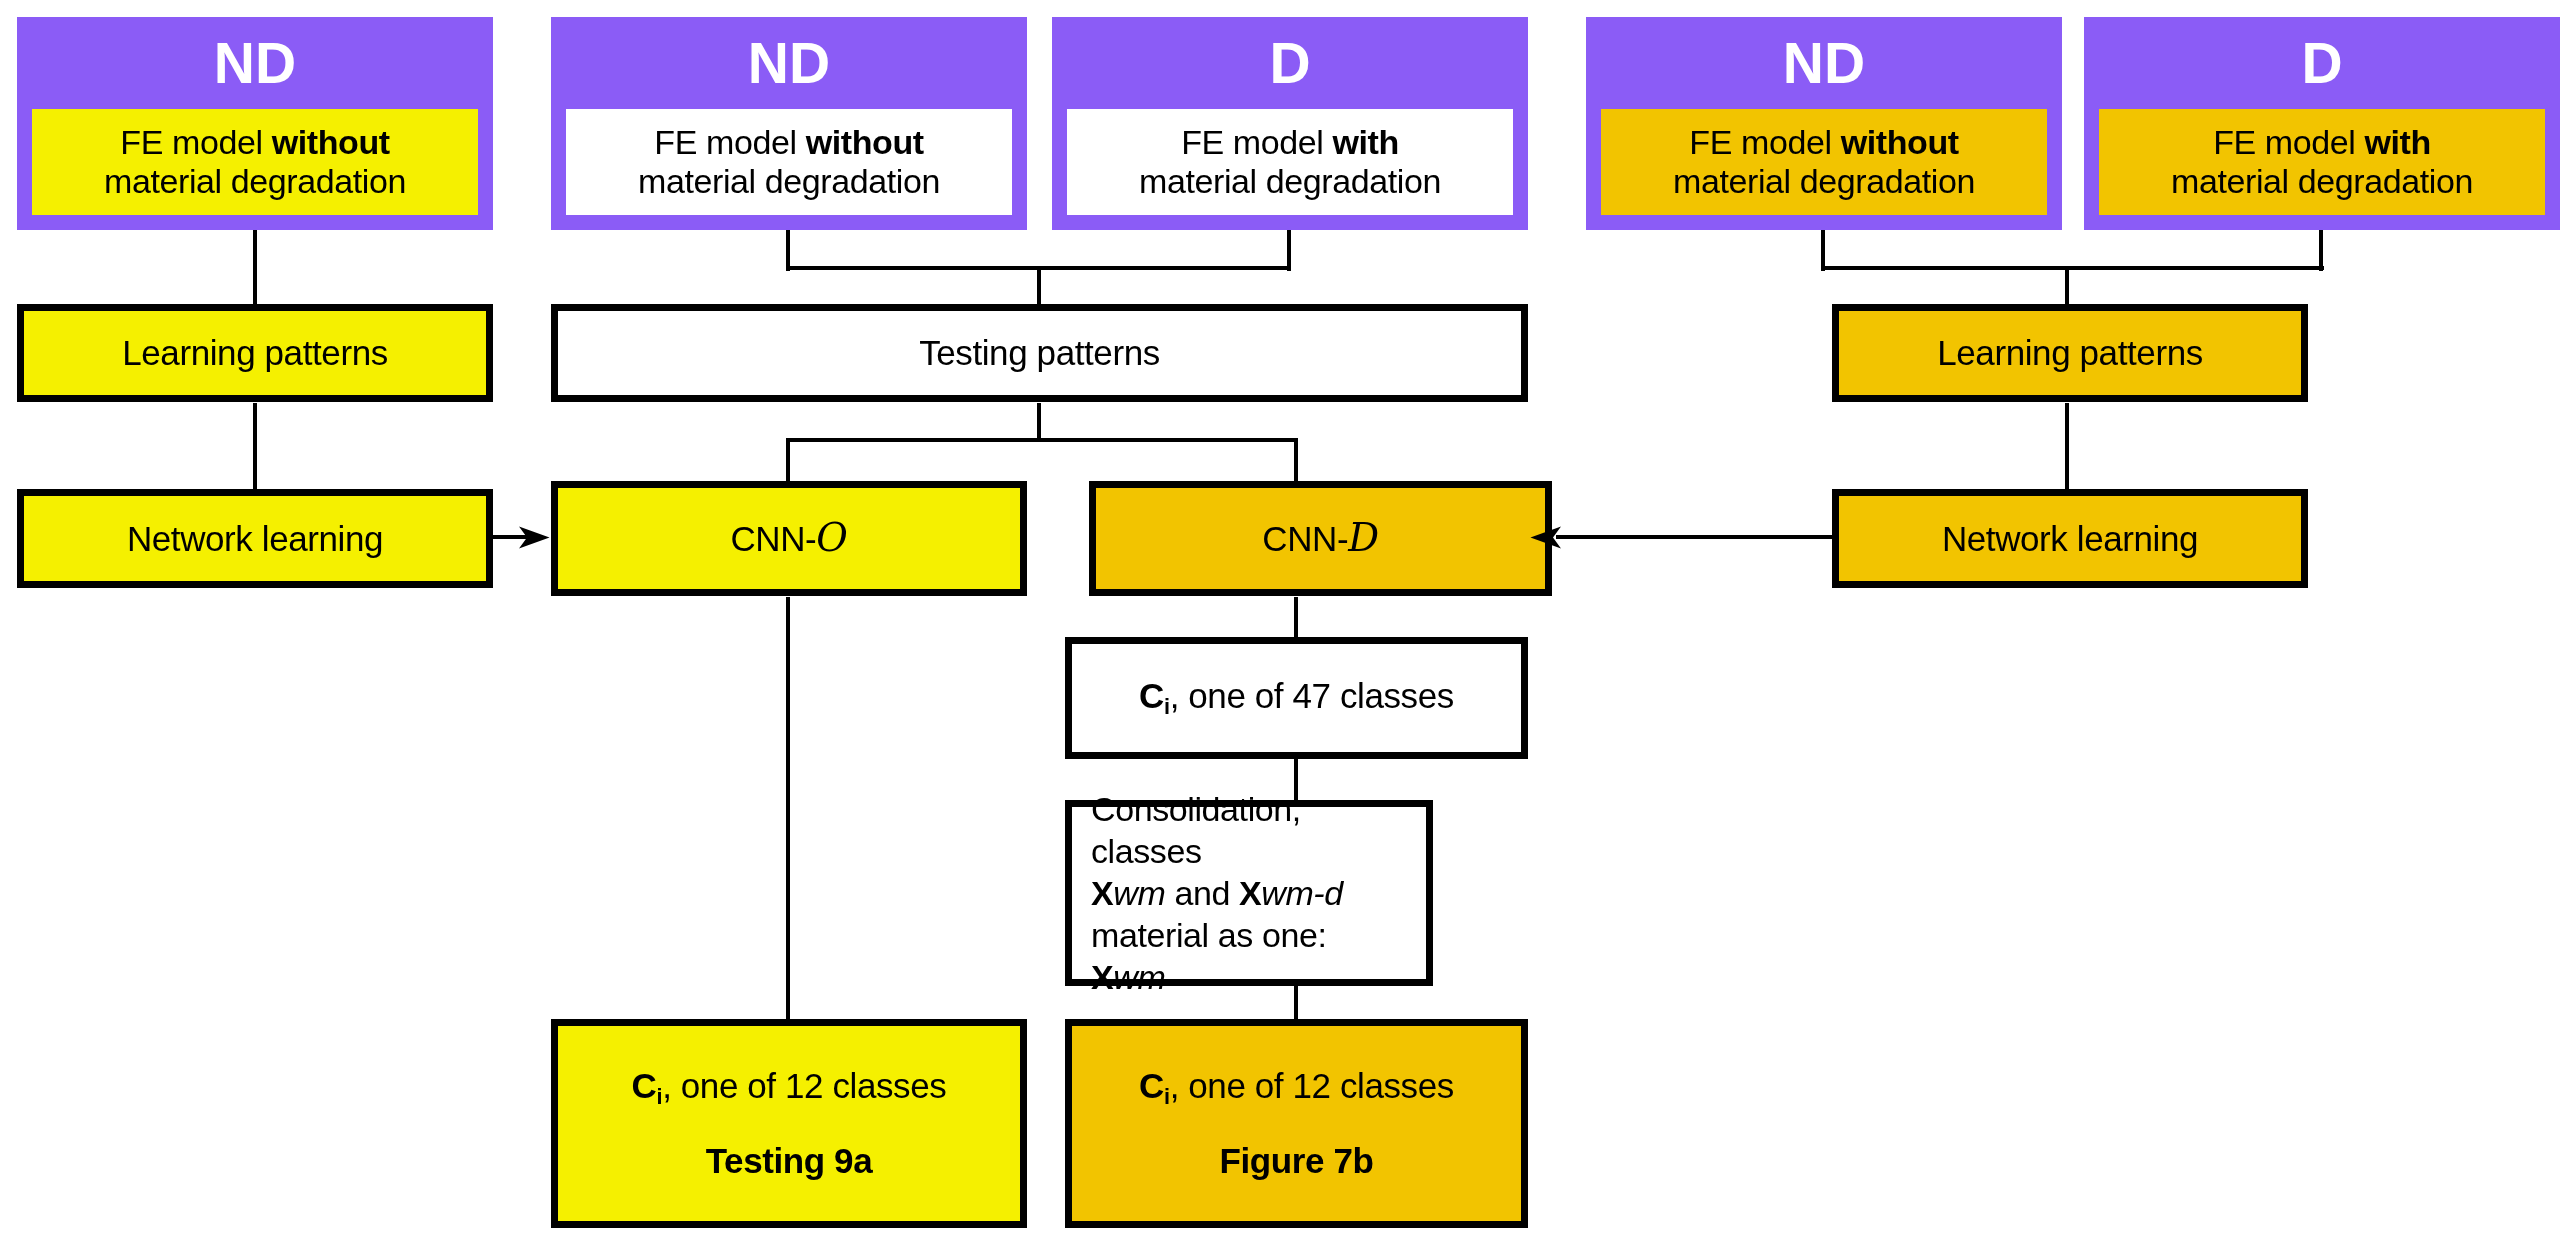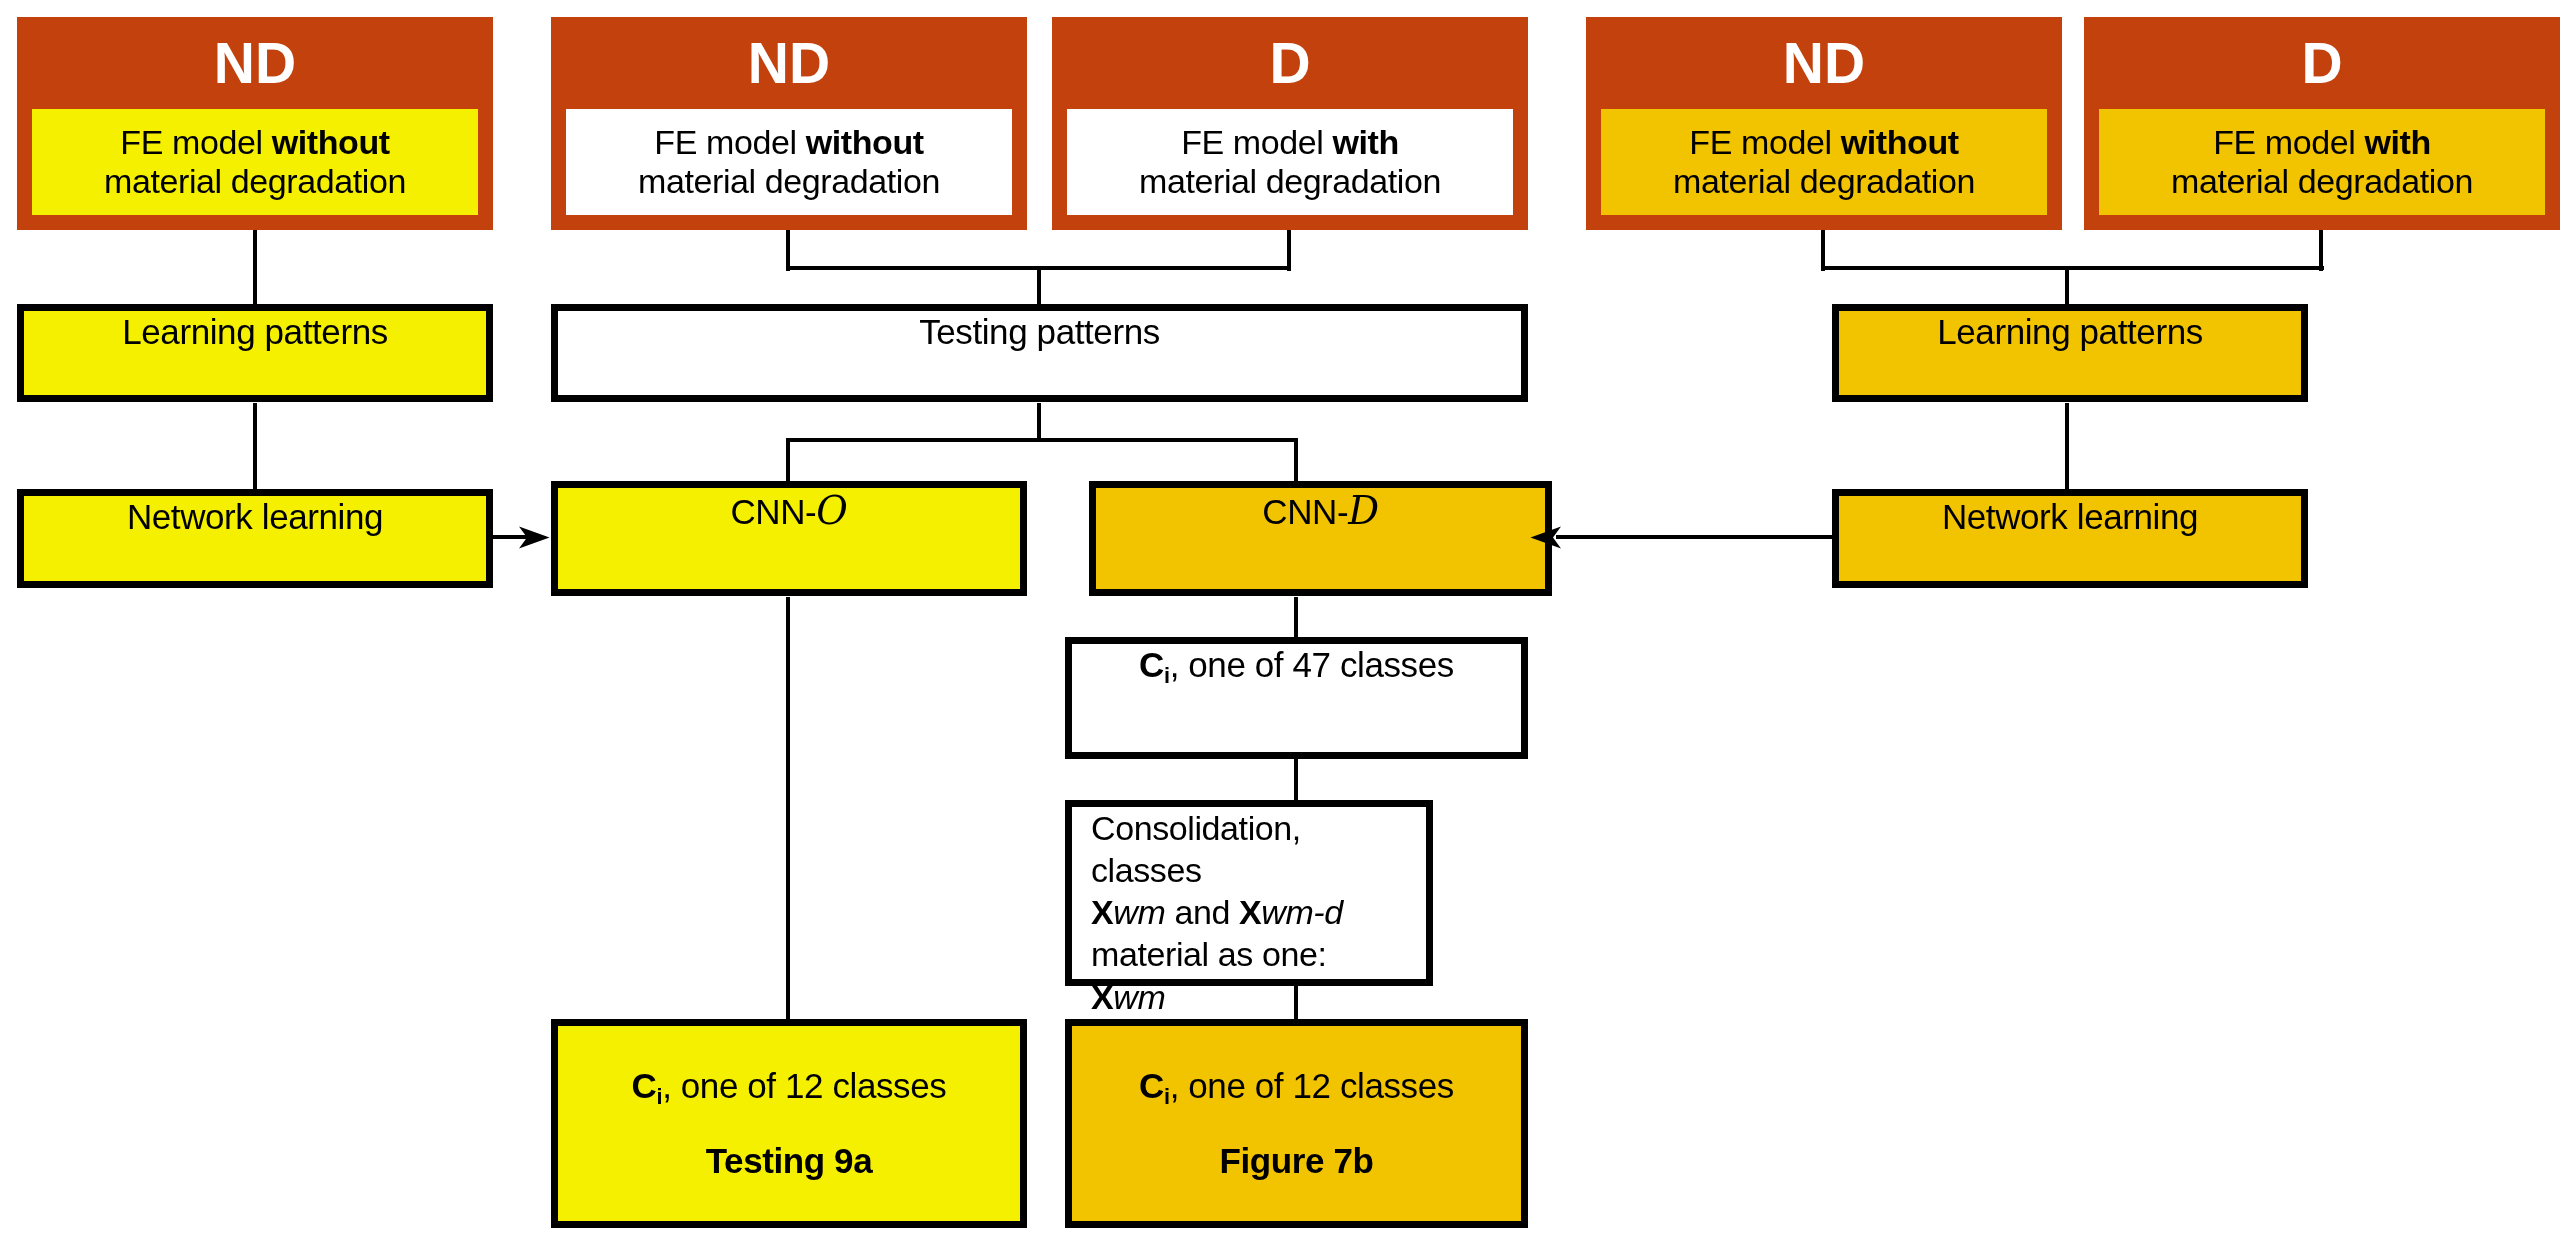--- a/index.html
+++ b/index.html
@@ -5,37 +5,37 @@
   html,body { margin:0; padding:0; background:#ffffff; }
   #canvas {
     position:relative;
     width:2576px; height:1239px;
     background:#ffffff;
     font-family:"Liberation Sans","DejaVu Sans",sans-serif;
     color:#000;
     letter-spacing:-0.4px;
   }
   
-  .topbox { position:absolute; background:#c2410c; box-sizing:border-box;padding-left:25px; }
+  .topbox { position:absolute; background:#8b5cf6; box-sizing:border-box;padding-left:25px; }
   .topbox .hdr {
     position:absolute; left:0; top:0; right:0; height:92px;
     color:#fff; font-weight:bold; font-size:57px;
     display:flex; align-items:center; justify-content:center;
     letter-spacing:0;
   }
   .topbox .panel {
     position:absolute; left:14.6px; right:14.6px; top:92px; bottom:14.6px;
     display:flex; align-items:center; justify-content:center;
     text-align:center; font-size:34px; line-height:1.15;
   }
   
   .box {
     position:absolute; box-sizing:border-box;
     border:7.3px solid #000;
-    display:flex; justify-content:center;
+    display:flex; align-items:center; justify-content:center;
     text-align:center; font-size:35px; line-height:1.2;
   }
   .box.consol { justify-content:flex-start; text-align:left; padding:0 19px; font-size:34px; line-height:1.24; }
   .box.result { flex-direction:column; justify-content:space-evenly; padding:10.2px 0; }
   .script { font-family:"DejaVu Serif",serif; font-style:italic; font-size:1.1em; font-weight:normal; }
   .sub { font-size:0.62em; font-weight:bold; vertical-align:-0.28em; }
   .cbold { font-weight:bold; }
   .caption { font-weight:bold; }
   .line { position:absolute; background:#000; }
   .ah { position:absolute; }

